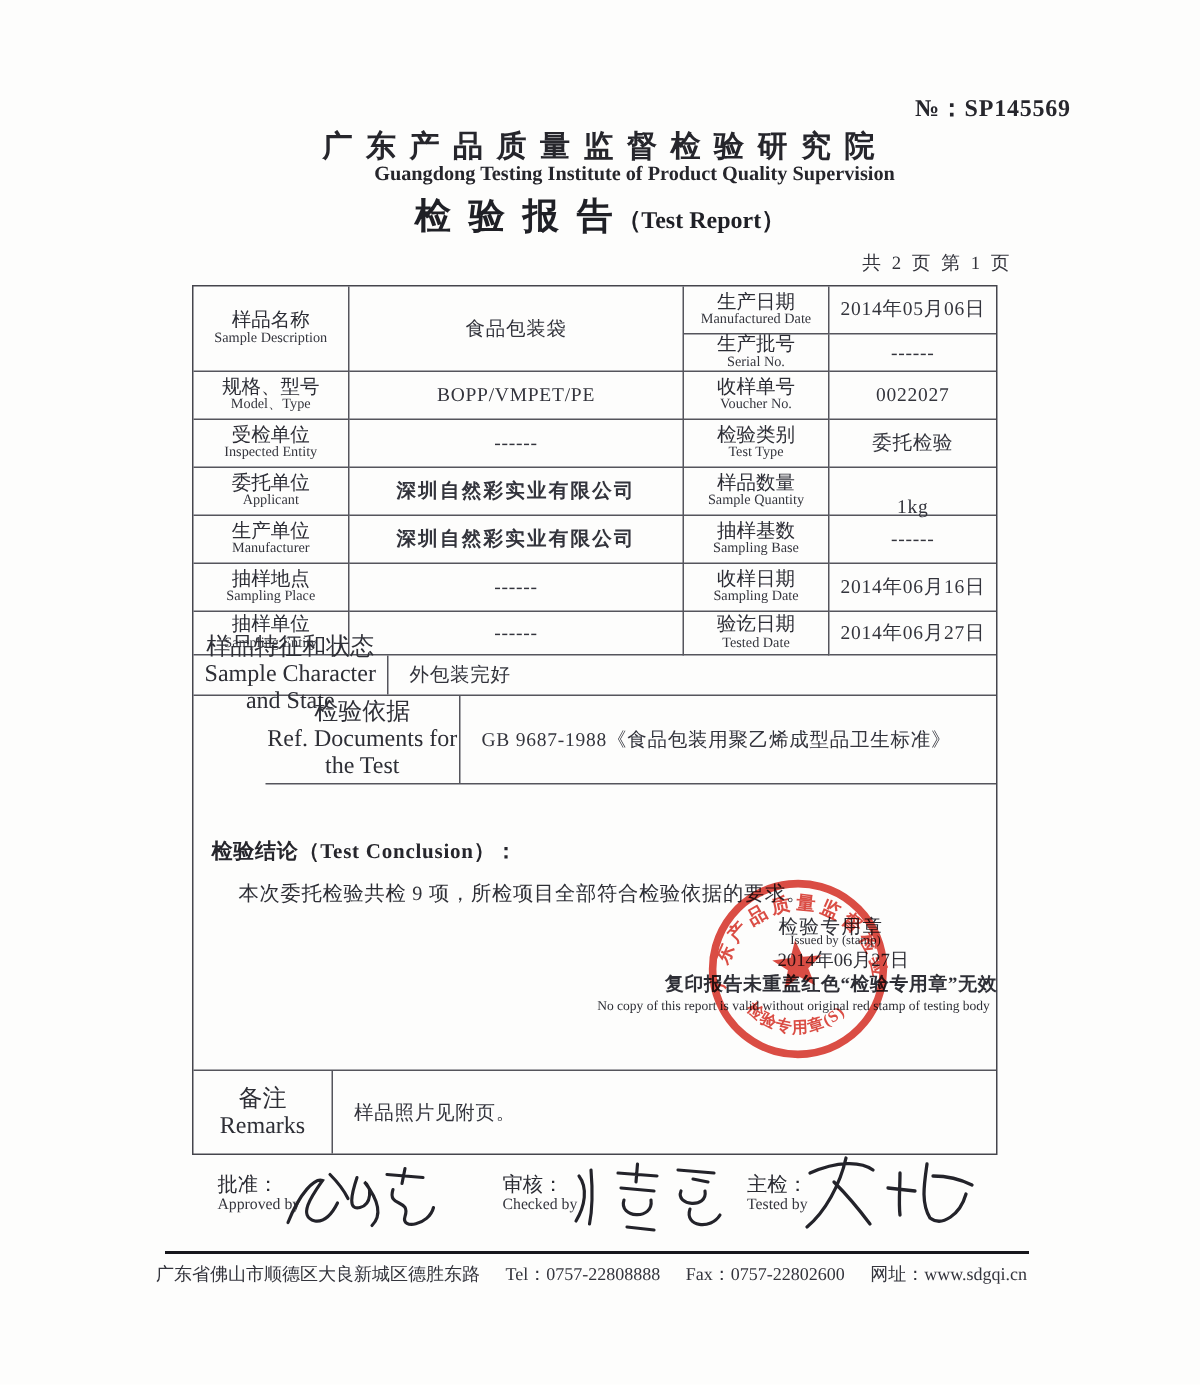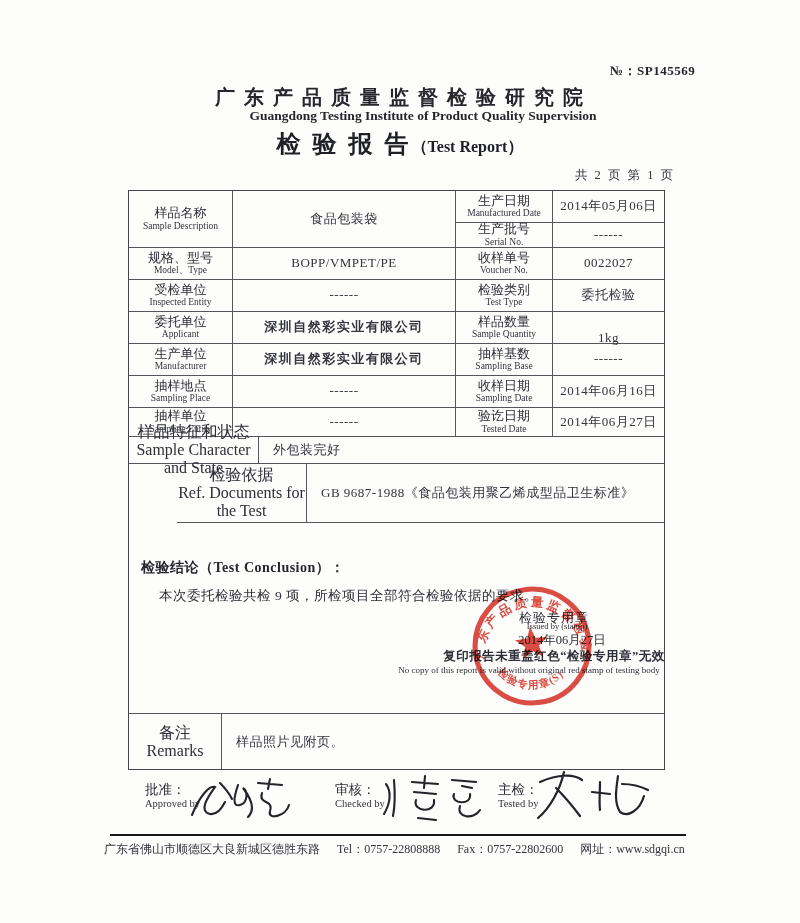--- a/index.html
+++ b/index.html
@@ -7,21 +7,21 @@
     width:800px;height:923px;
     background:#fdfdfc;
     font-family:"Liberation Serif","DejaVu Serif",serif;
     color:#2e2f36;
     position:relative;
     overflow:hidden;
   }
   .abs{position:absolute;}
 
   
-  .report-no{left:610px;top:62px;font-size:13px;font-weight:bold;letter-spacing:.5px;color:#26262c;}
+  .report-no{left:610px;top:62px;font-size:16px;font-weight:bold;letter-spacing:.5px;color:#26262c;}
   .title-cn{left:0;top:84px;width:800px;text-align:center;font-size:20px;font-weight:bold;letter-spacing:2px;color:#26262c;}
   .title-en{left:0;top:108px;width:758px;text-align:center;font-size:13.5px;font-weight:bold;color:#26262c;margin-left:44px;}
   .report-title{left:0;top:128px;width:800px;text-align:center;color:#1f2026;}
   .report-title .cn{font-size:24px;font-weight:bold;letter-spacing:3px;}
   .report-title .en{font-size:16px;font-weight:bold;}
   .pagination{left:475px;top:167px;width:200px;text-align:right;font-size:12.5px;letter-spacing:2px;color:#33343c;}
 
   
   .tbl{
     left:128px;top:190px;width:535px;height:578px;

